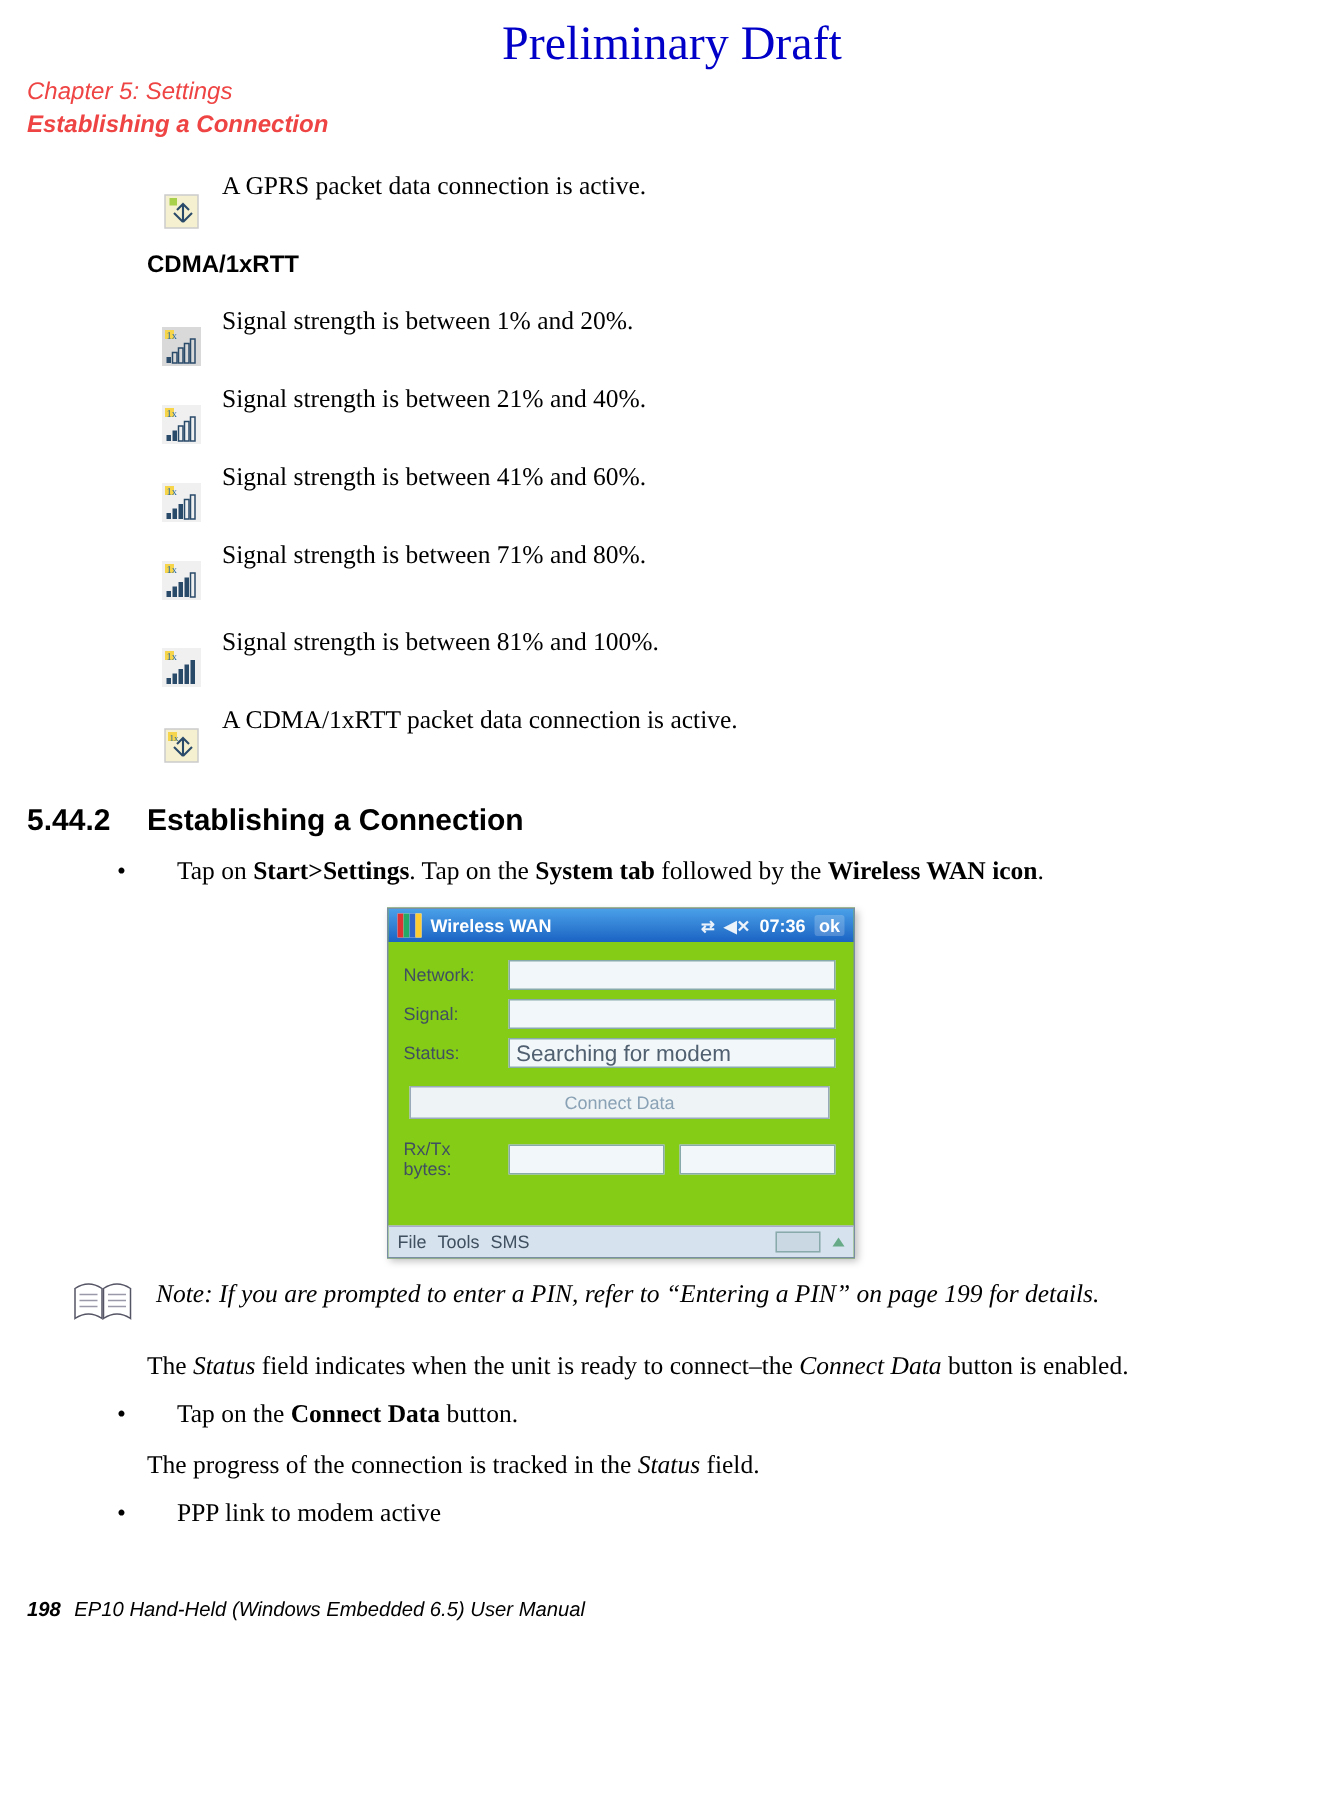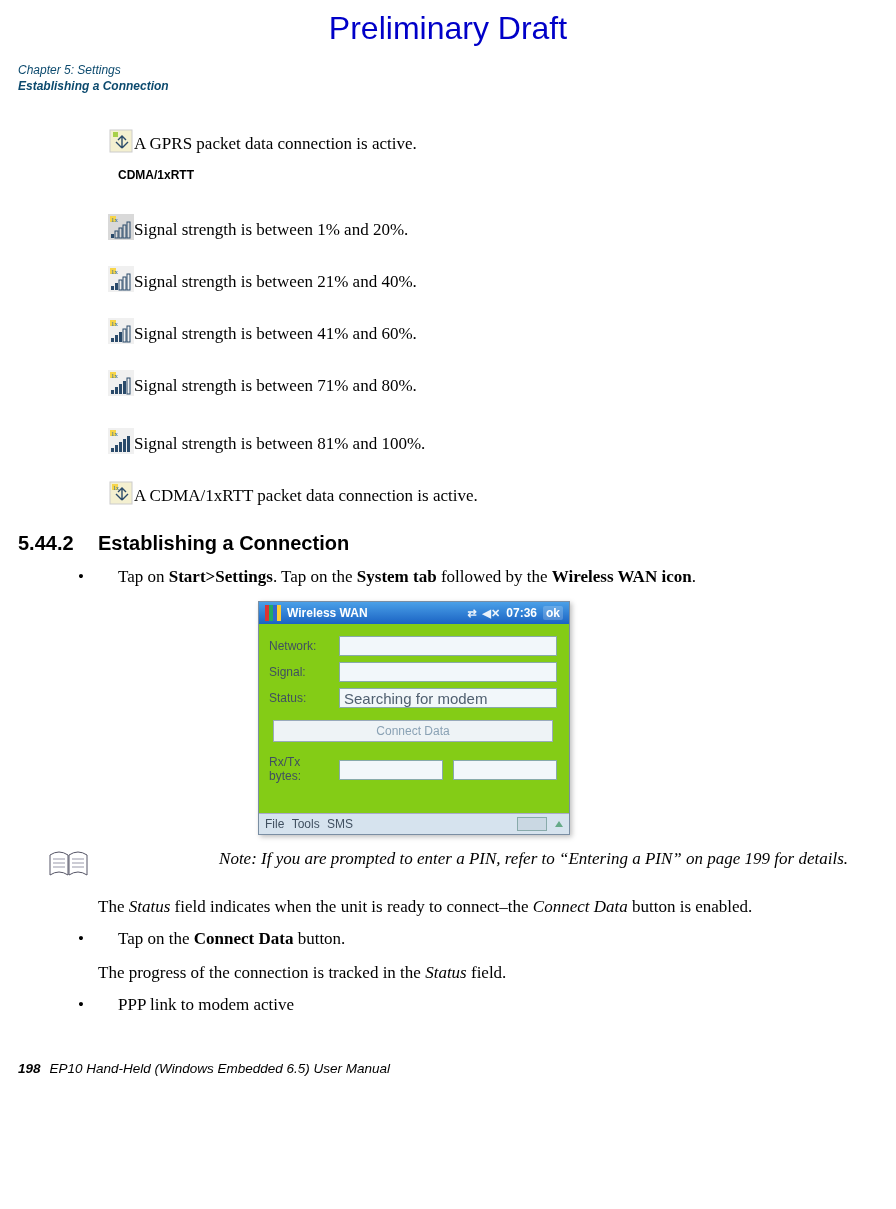--- a/index.html
+++ b/index.html
@@ -5,52 +5,53 @@
   body {
     font-family: "Times New Roman", Times, serif;
     font-size: 17px;
     color: #000;
     margin: 0;
     padding: 10px 18px 40px 18px;
     width: 860px;
     background: #fff;
   }
   .watermark {
-    font-family: Liberation Sans, sans-serif;
+    font-family: Liberation Serif, serif;
     font-size: 32px;
     color: #0000c8;
     text-align: center;
-    margin-bottom: 15px;
+    margin-bottom: 4px;
   }
   .hdr {
     font-family: "Trebuchet MS", Arial, sans-serif;
     font-style: italic;
-    font-size: 12px;
-    color: #0c4a6e;
+    font-size: 16px;
+    color: #ef4444;
     line-height: 1.35;
     margin-bottom: 20px;
   }
   .icon-row {
     display: flex;
-    align-items: flex-end;
+    align-items: flex-start;
+    gap: 14px;
     margin-left: 90px;
     margin-bottom: 12px;
   }
   .icon-box {
     width: 26px;
     height: 40px;
     display: flex;
     align-items: flex-end;
     justify-content: center;
   }
   .subheading {
     font-family: "Trebuchet MS", Arial, sans-serif;
     font-weight: bold;
-    font-size: 12px;
-    margin-left: 100px;
+    font-size: 16px;
+    margin-left: 80px;
     margin-top: 14px;
     margin-bottom: 18px;
   }
   .section-heading {
     font-family: "Trebuchet MS", Arial, sans-serif;
     font-weight: bold;
     font-size: 20px;
     margin-top: 26px;
     margin-bottom: 12px;
   }
@@ -62,26 +63,26 @@
   }
   .bullet-row .dot { display:inline-block; width:20px; }
   .body-para {
     margin-left: 80px;
     margin-right: 20px;
     margin-bottom: 12px;
   }
   b { font-weight: bold; }
   .note-row {
     display: flex;
+    gap: 14px;
     margin-left: 30px;
     margin-right: 30px;
     margin-top: 14px;
     margin-bottom: 18px;
     font-style: italic;
-    justify-content: space-between;
   }
   .book-icon {
     width: 42px; height: 30px;
     flex: 0 0 42px;
   }
   .footer {
     font-family: "Trebuchet MS", Arial, sans-serif;
     font-style: italic;
     font-size: 13.5px;
     margin-top: 46px;

